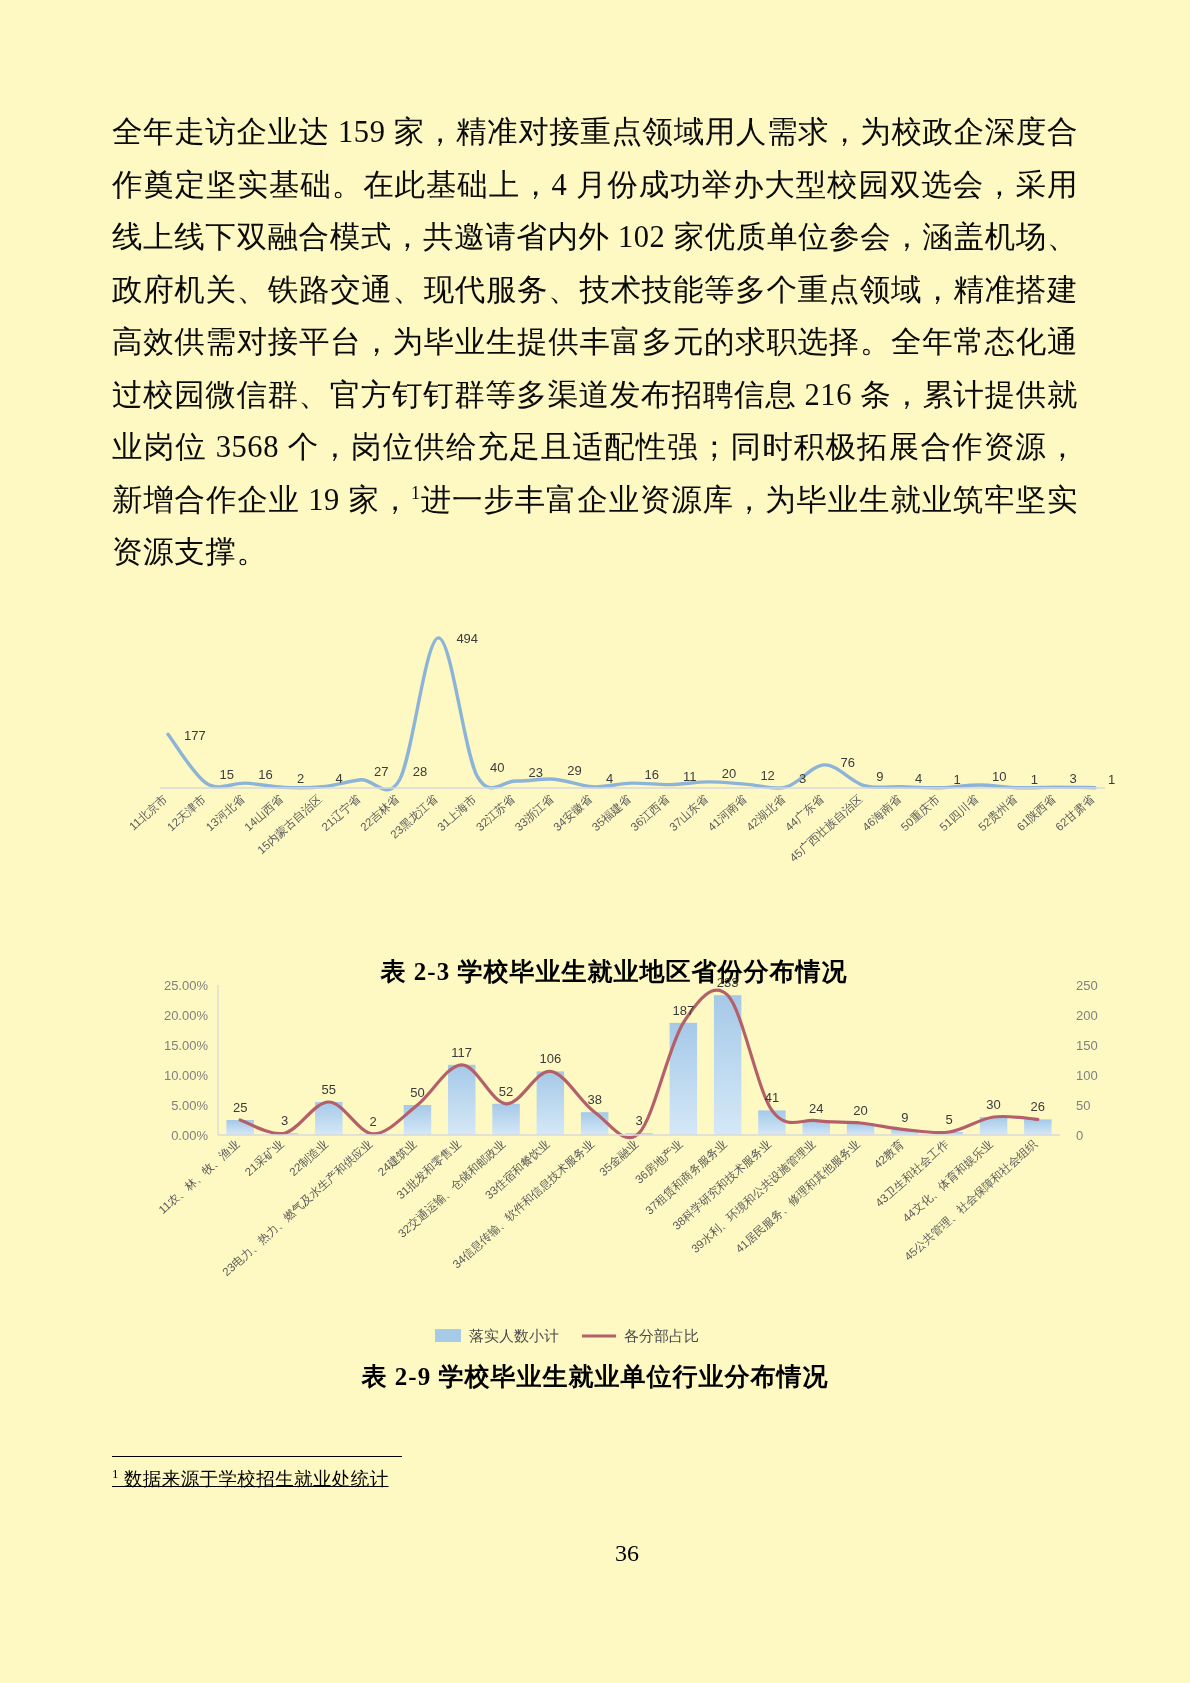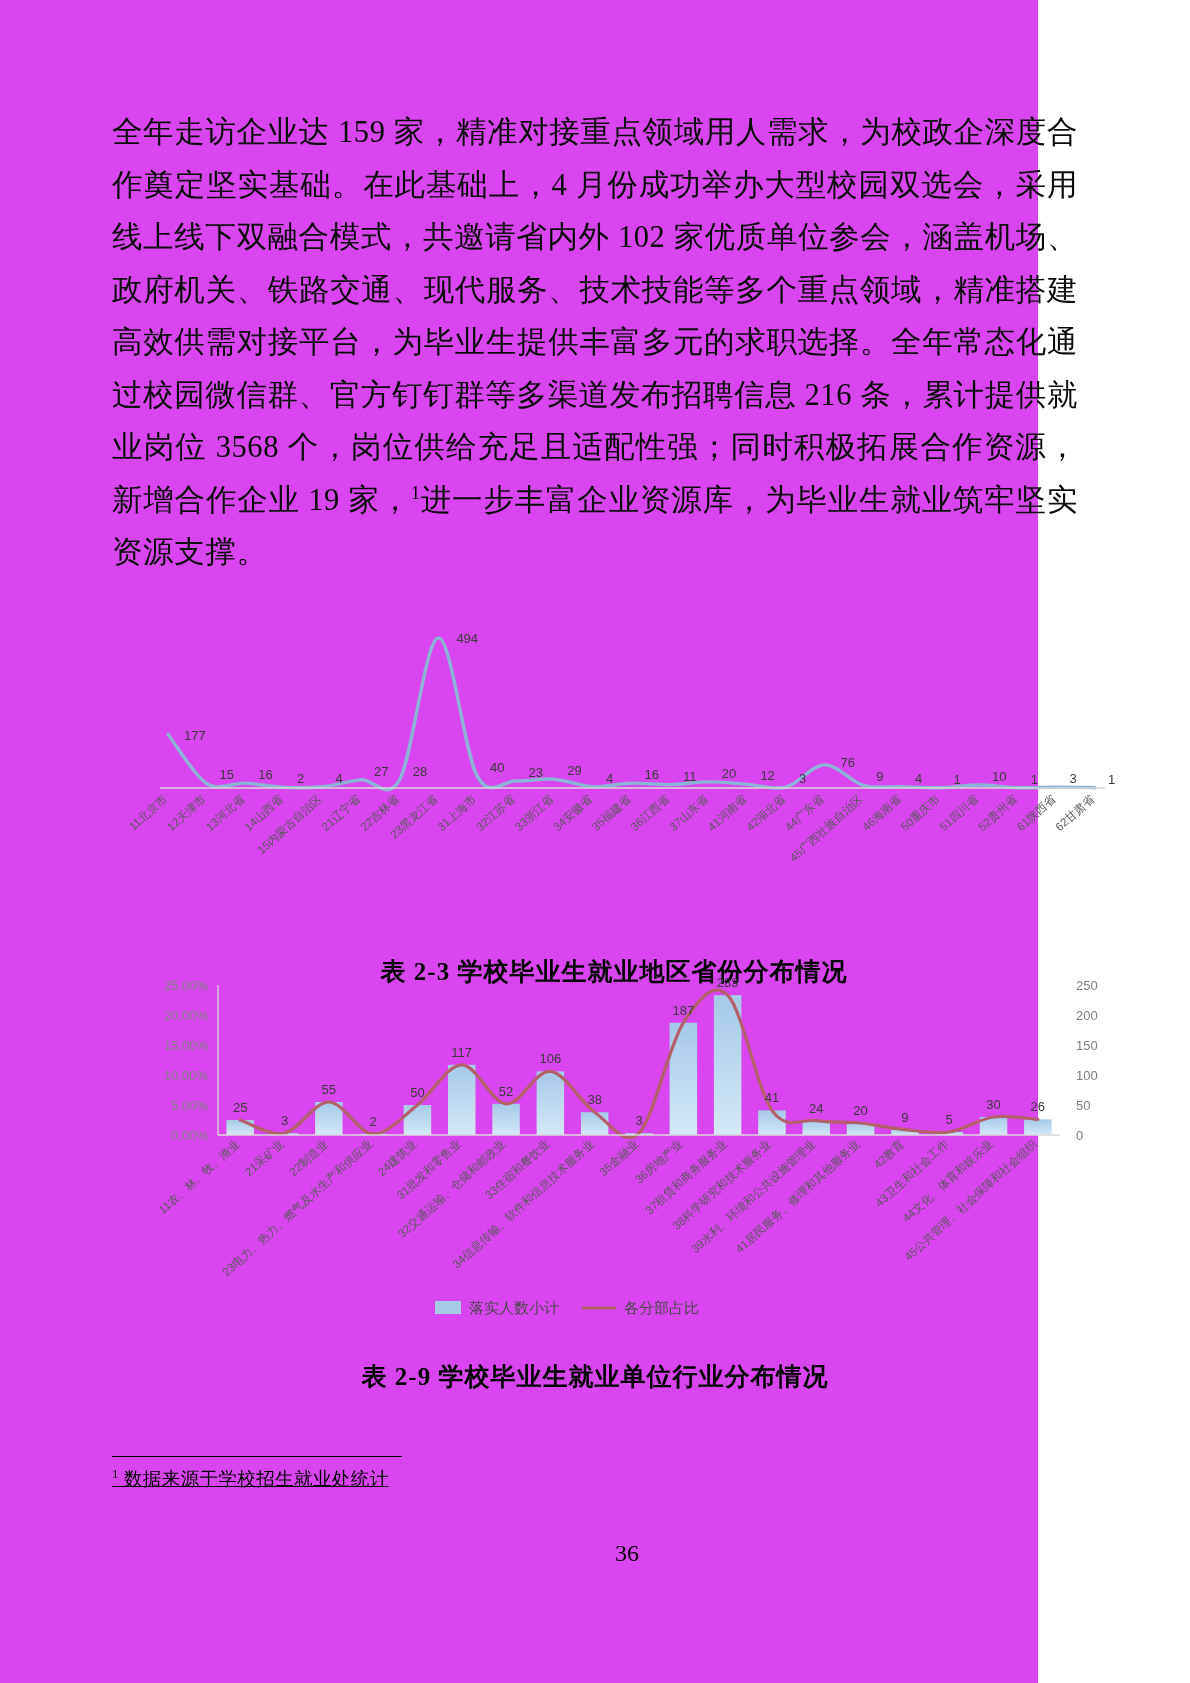--- a/index.html
+++ b/index.html
@@ -13,23 +13,23 @@
     height: 1683px;
     font-family: "Liberation Serif", serif;
     color: #000;
     position: relative;
     overflow: hidden;
   }
 
   .page {
     position: absolute;
     inset: 0;
-    width: 1038px;
+    width: 1190px;
     height: 1683px;
-    background: #d946ef;
+    background: #fef9c3;
   }
 
   
   .body-text {
     position: absolute;
     left: 112px;
     top: 106px;
     width: 966px;
     font-family: "Liberation Serif", serif;
     font-size: 30.5px;
@@ -291,21 +291,21 @@
           <text x="686.3" y="185.0" class="tick-rot-2" transform="rotate(-42 686.3 185.0)" text-anchor="end">39水利、环境和公共设施管理业</text>
           <text x="730.6" y="185.0" class="tick-rot-2" transform="rotate(-42 730.6 185.0)" text-anchor="end">41居民服务、修理和其他服务业</text>
           <text x="774.9" y="185.0" class="tick-rot-2" transform="rotate(-42 774.9 185.0)" text-anchor="end">42教育</text>
           <text x="819.2" y="185.0" class="tick-rot-2" transform="rotate(-42 819.2 185.0)" text-anchor="end">43卫生和社会工作</text>
           <text x="863.5" y="185.0" class="tick-rot-2" transform="rotate(-42 863.5 185.0)" text-anchor="end">44文化、体育和娱乐业</text>
           <text x="907.8" y="185.0" class="tick-rot-2" transform="rotate(-42 907.8 185.0)" text-anchor="end">45公共管理、社会保障和社会组织</text>
         </g>
     </svg>
   </div>
 
-  <div class="chart" id="chart2-legend" style="left:130px; top:1290px;">
+  <div class="chart" id="chart2-legend" style="left:130px; top:1318px;">
     <svg width="1000" height="40" viewBox="0 0 1000 40">
       <rect id="lg-bar-swatch" x="305" y="11" width="26" height="13" fill="#a5cbe9"></rect>
       <text id="lg-bar-text" class="legend-text" x="339" y="23">落实人数小计</text>
       <line id="lg-line-swatch" x1="452" y1="18" x2="486" y2="18" stroke="#b3606a" stroke-width="3.2"></line>
       <text id="lg-line-text" class="legend-text" x="494" y="23">各分部占比</text>
     </svg>
   </div>
 
   <div class="caption" style="top:1360px;">表 2-9 学校毕业生就业单位行业分布情况</div>
 

